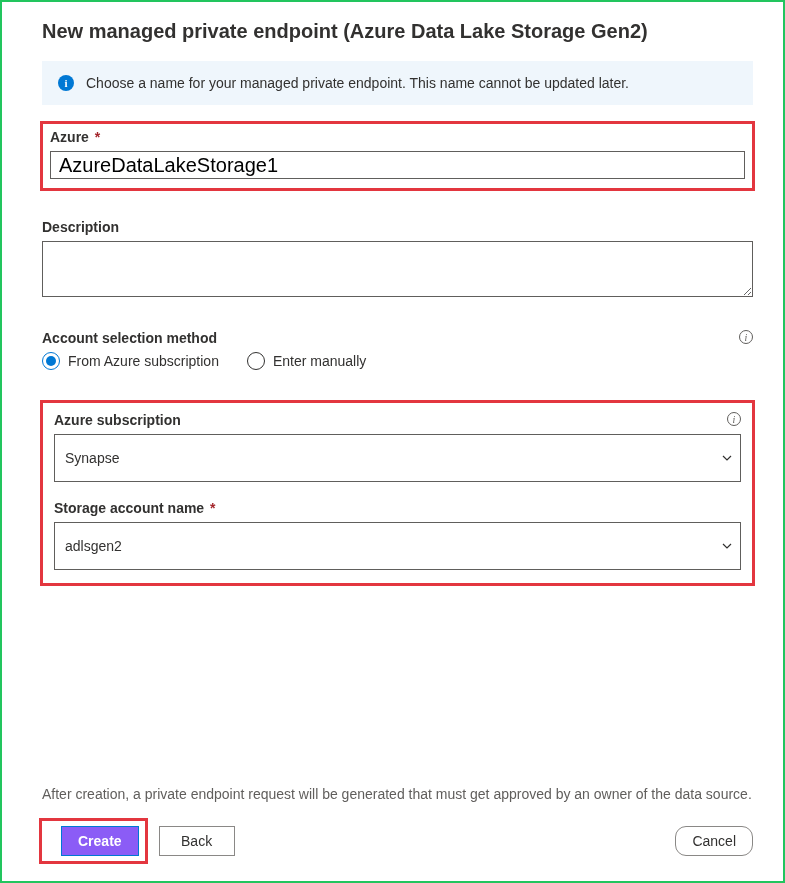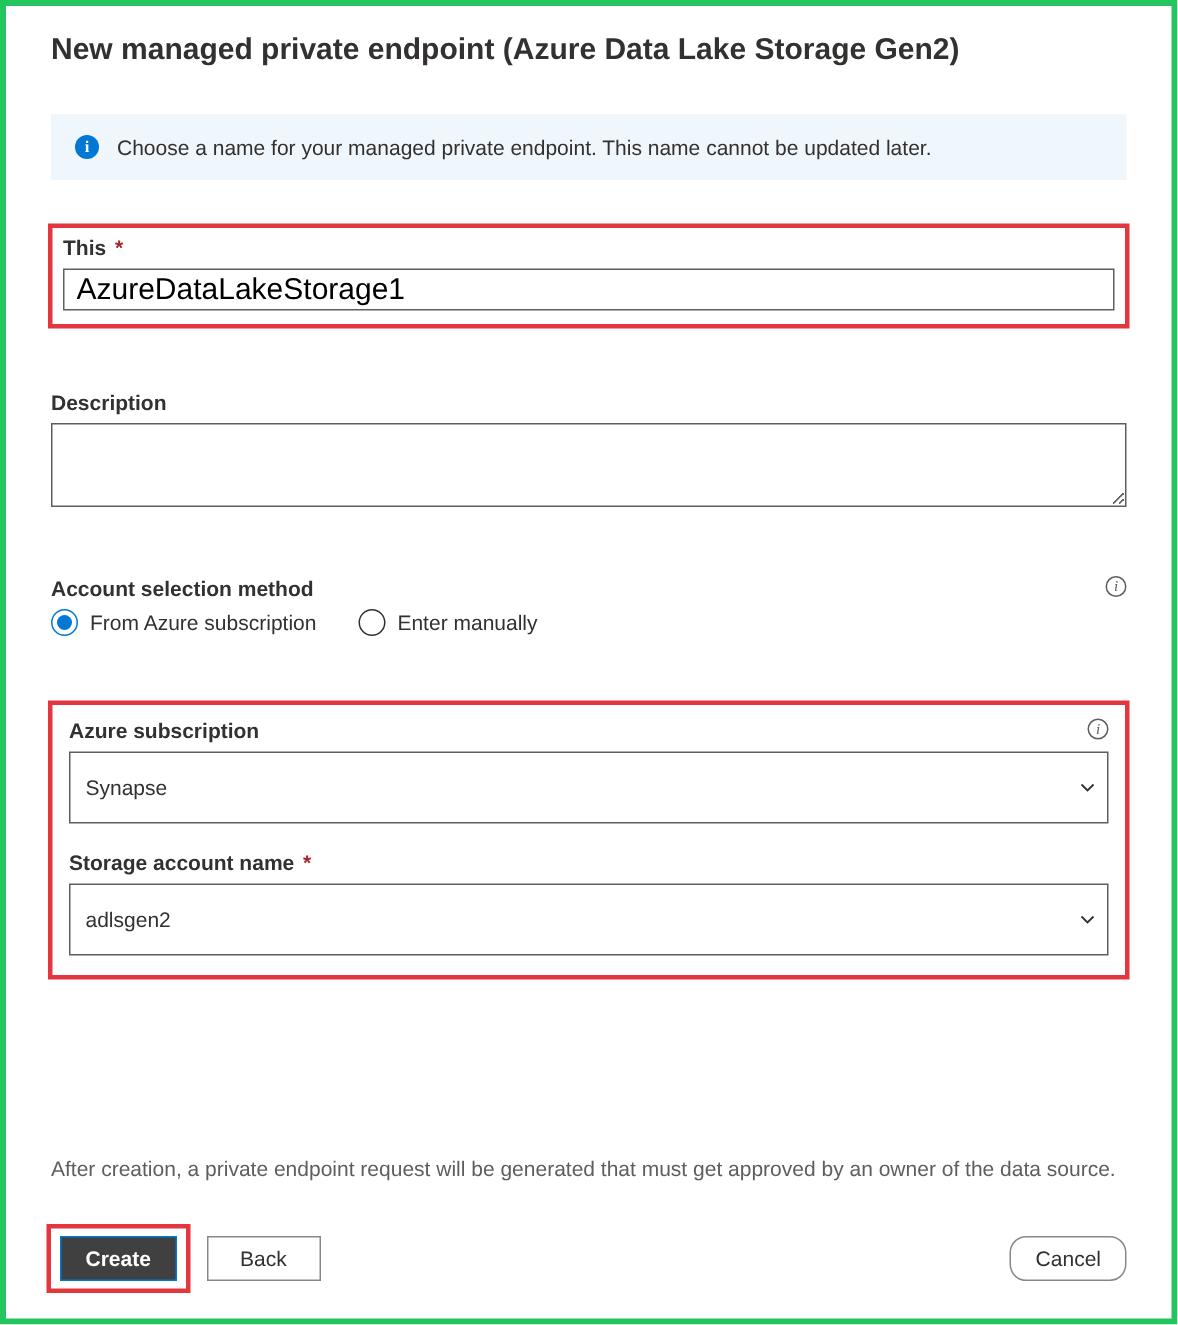--- a/index.html
+++ b/index.html
@@ -6,26 +6,25 @@
   body {
     margin: 0;
     font-family: "Segoe UI", -apple-system, sans-serif;
     font-size: 14px;
     color: #323130;
     background: #ffffff;
   }
   .panel {
     width: 785px;
     height: 883px;
-    border: 4px solid #22c55e;
-    padding: 18px 30px 20px 30px;
+    border: 2px solid #22c55e;
+    padding: 18px 30px 20px 40px;
     position: relative;
     display: flex;
     flex-direction: column;
-    gap: 13px;
   }
   .panel-title {
     font-size: 20px;
     font-weight: 600;
     margin: 0 0 18px 0;
   }
   .info-banner {
     background: #eff6fc;
     padding: 14px 16px;
     display: flex;
@@ -183,24 +182,25 @@
     min-width: 76px;
     padding: 0 16px;
     font-family: inherit;
     font-size: 14px;
     cursor: pointer;
     border: 1px solid #8a8886;
     background: #ffffff;
     color: #323130;
   }
   .btn-primary {
-    background: #404040;
+    background: #8b5cf6;
     border-color: #0078d4;
     color: #ffffff;
     font-weight: 600;
+    margin-left: 13px;
   }
   .create-wrap {
     outline: 3px solid #e3363f;
     padding: 5px 6px;
     display: inline-block;
   }
   .footer-right { margin-left: auto; border-radius: 11px; }
 </style>
 </head>
 <body>
@@ -209,21 +209,21 @@
 
   <h1 class="panel-title">New managed private endpoint (Azure Data Lake Storage Gen2)</h1>
 
   <div class="info-banner">
     <span class="info-icon-circle">i</span>
     <span class="info-text">Choose a name for your managed private endpoint. This name cannot be updated later.</span>
   </div>
 
   <div class="field highlight-red">
     <label class="field-label">
-      <span>This</span>
+      <span>Azure</span>
       <span class="required">*</span>
     </label>
     <input type="text" class="text-input" value="AzureDataLakeStorage1" style="">
   </div>
 
   <div class="field" style="margin-top:14px;">
     <label class="field-label">Description</label>
     <textarea class="textarea-input" style=""></textarea>
   </div>
 

